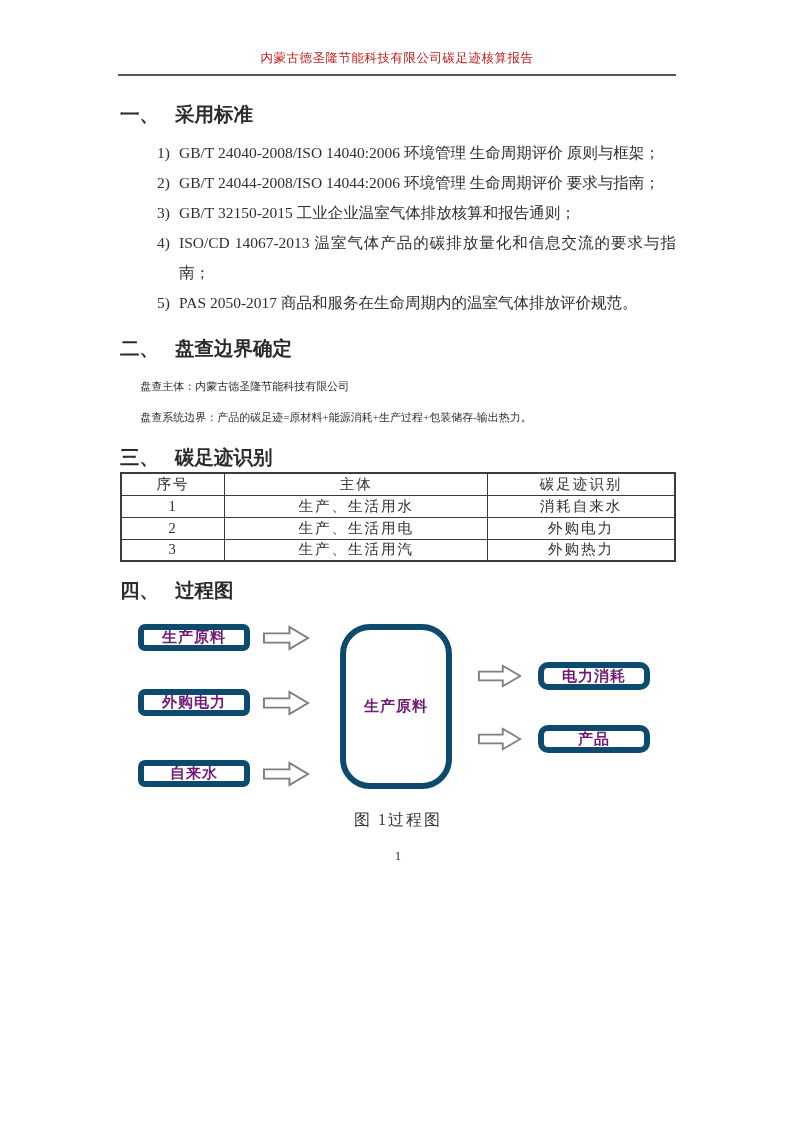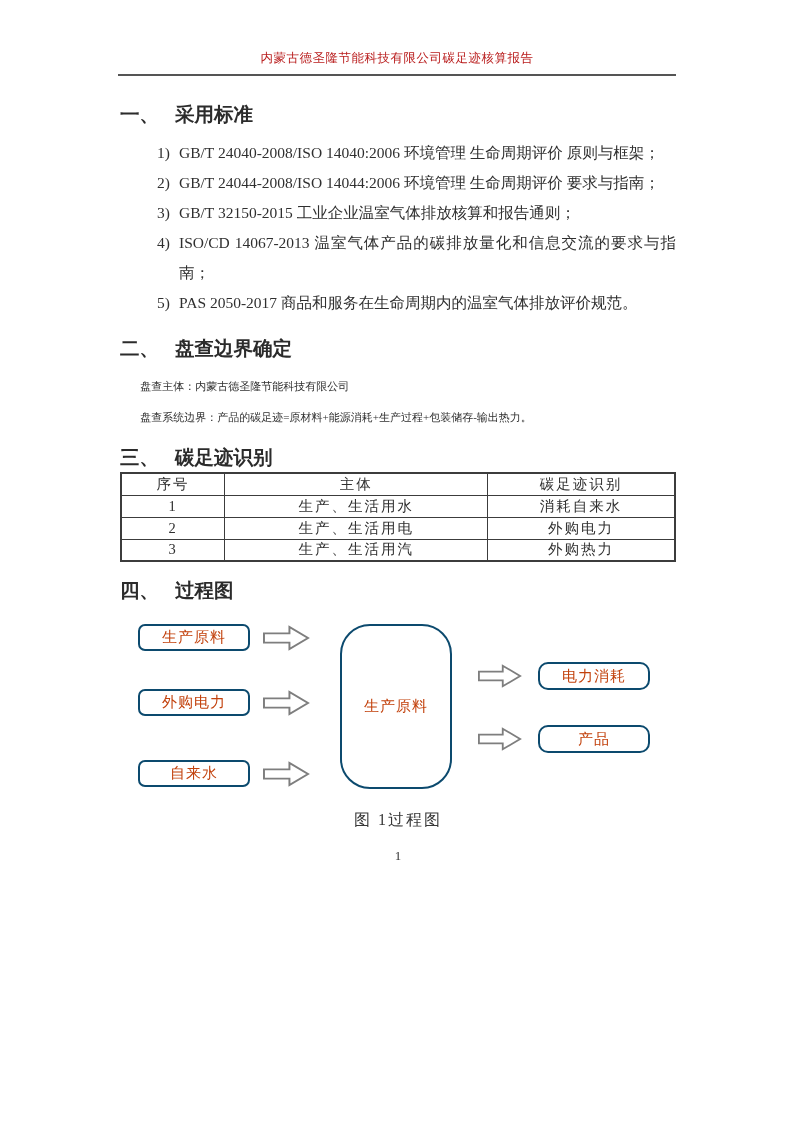--- a/index.html
+++ b/index.html
@@ -57,24 +57,24 @@
     border:1px solid #3c3c3c;
     height:22px; padding:0 18px;
     text-align:center; vertical-align:middle;
     font-weight:normal; letter-spacing:2px;
   }
   .col-no { width:104px; } .col-subject { width:264px; } .col-activity { width:188px; }
   .diagram { position:relative; margin-top:14px; height:178px;
     font-family:"Liberation Sans","DejaVu Sans",sans-serif; }
   .dbox {
     position:absolute;
-    border:2px solid #0c4a6e; border-radius:7px;
+    border:6px solid #0c4a6e; border-radius:7px;
     background:#fff;
     display:flex; align-items:center; justify-content:center;
-    font-weight:normal; font-size:15px; color:#c2410c; letter-spacing:1px;
+    font-weight:bold; font-size:15px; color:#701a75; letter-spacing:1px;
   }
   .dbox.in  { left:18px; width:112px; height:27px; }
   #in1 { top:7px; } #in2 { top:72px; } #in3 { top:143px;text-align:right; }
   .dbox.center {
     left:220px; top:7px; width:112px; height:165px;
     border-radius:30px;
   }
   .dbox.out { left:418px; width:112px; height:28px;border-radius:10px; }
   #out1 { top:45px; } #out2 { top:108px; }
   .flow-arrow { position:absolute; width:47px; height:26px; }

